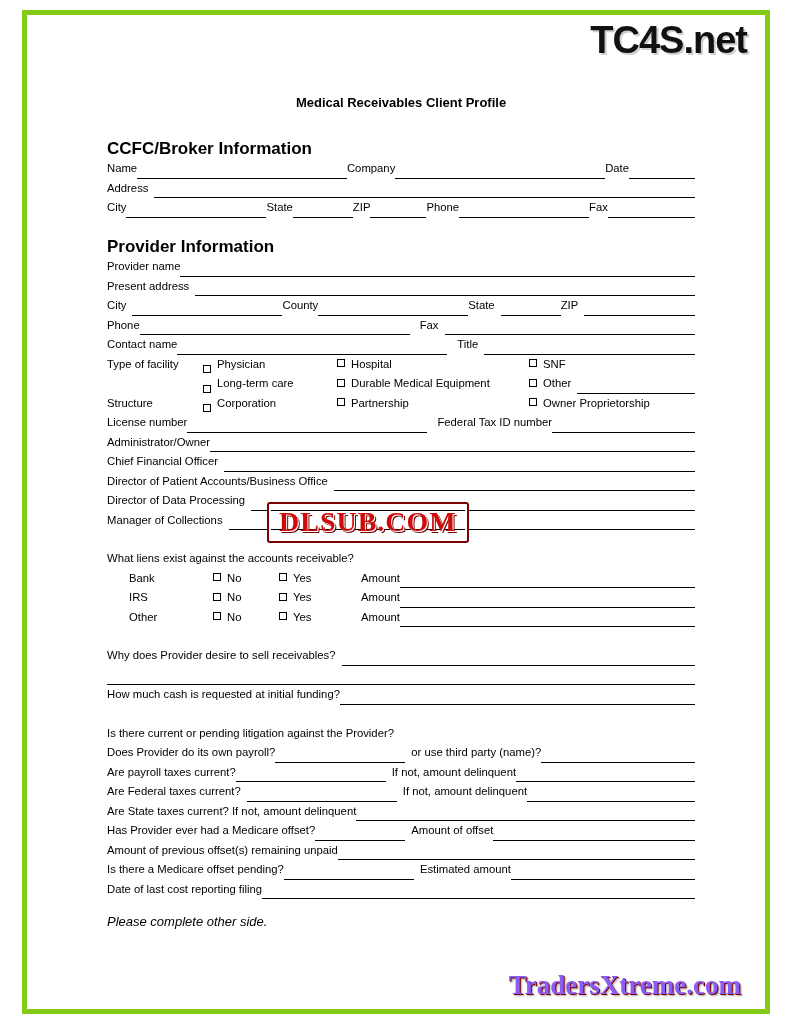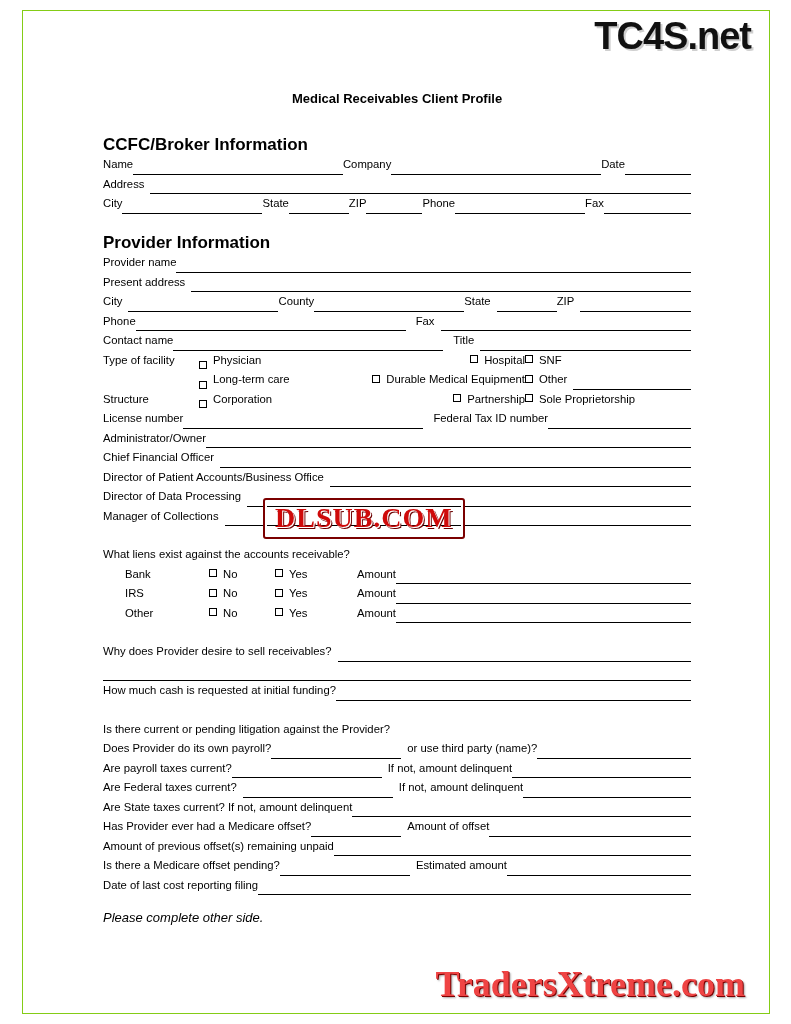--- a/index.html
+++ b/index.html
@@ -12,42 +12,42 @@
     color: #000;
     position: relative;
     overflow: hidden;
   }
   .page {
     position: absolute;
     left: 22px;
     top: 10px;
     width: 748px;
     height: 1004px;
-    border: 1px solid #84cc16;
+    border: 5px solid #84cc16;
     background: #fff;
   }
   .watermark-top {
     position: absolute;
     right: 18px;
     top: 4px;
     font-family: "Liberation Sans", sans-serif;
     font-weight: bold;
     font-size: 38px;
     letter-spacing: -1px;
     color: #111;
     text-shadow: 2px 2px 0 #cfcfcf;
   }
   .watermark-bottom {
     position: absolute;
     right: 24px;
     bottom: 8px;
     font-family: "Liberation Serif", serif;
     font-weight: bold;
-    font-size: 36px;
-    color: #ef4444;
+    font-size: 27px;
+    color: #8b5cf6;
     text-shadow: 1px 1px 0 #7d0000, 2px 2px 2px rgba(0,0,0,.35);
   }
   .watermark-mid {
     position: absolute;
     left: 240px;
     top: 487px;
     font-family: "Liberation Serif", serif;
     font-weight: bold;
     font-size: 28px;
     letter-spacing: 1px;
@@ -112,21 +112,21 @@
     position: relative;
     top: -1px;
   }
   .opt {
     display: inline-flex;
     align-items: center;
     white-space: nowrap;
   }
   .col-a { flex: 0 0 96px; }
   .col-b { flex: 0 0 134px; align-items: flex-end; }
-  .col-c { flex: 0 0 192px; justify-content: flex-end; }
+  .col-c { flex: 0 0 192px; }
   .note {
     font-style: italic;
     font-size: 13px;
     margin-top: 13px;
   }
   .lien-row { display: flex; align-items: flex-end; height: 19.5px; }
   .lien-name { flex: 0 0 84px; }
   .lien-no { flex: 0 0 66px; }
   .lien-yes { flex: 0 0 82px; }
   .amt-lbl { flex: 0 0 auto; }
@@ -261,21 +261,21 @@
       <span class="opt col-b">
         <span class="chk"></span>
         <span>Corporation</span>
       </span>
       <span class="opt col-c">
         <span class="chk"></span>
         <span>Partnership</span>
       </span>
       <span class="opt">
         <span class="chk"></span>
-        <span>Sole Proprietorship</span>
+        <span>Owner Proprietorship</span>
       </span>
     </div>
 
     <div class="row">
       <span class="lbl">License number</span>
       <span class="fill w240"></span>
       <span class="gap10"></span>
       <span class="lbl">Federal Tax ID number</span>
       <span class="fill"></span>
     </div>

